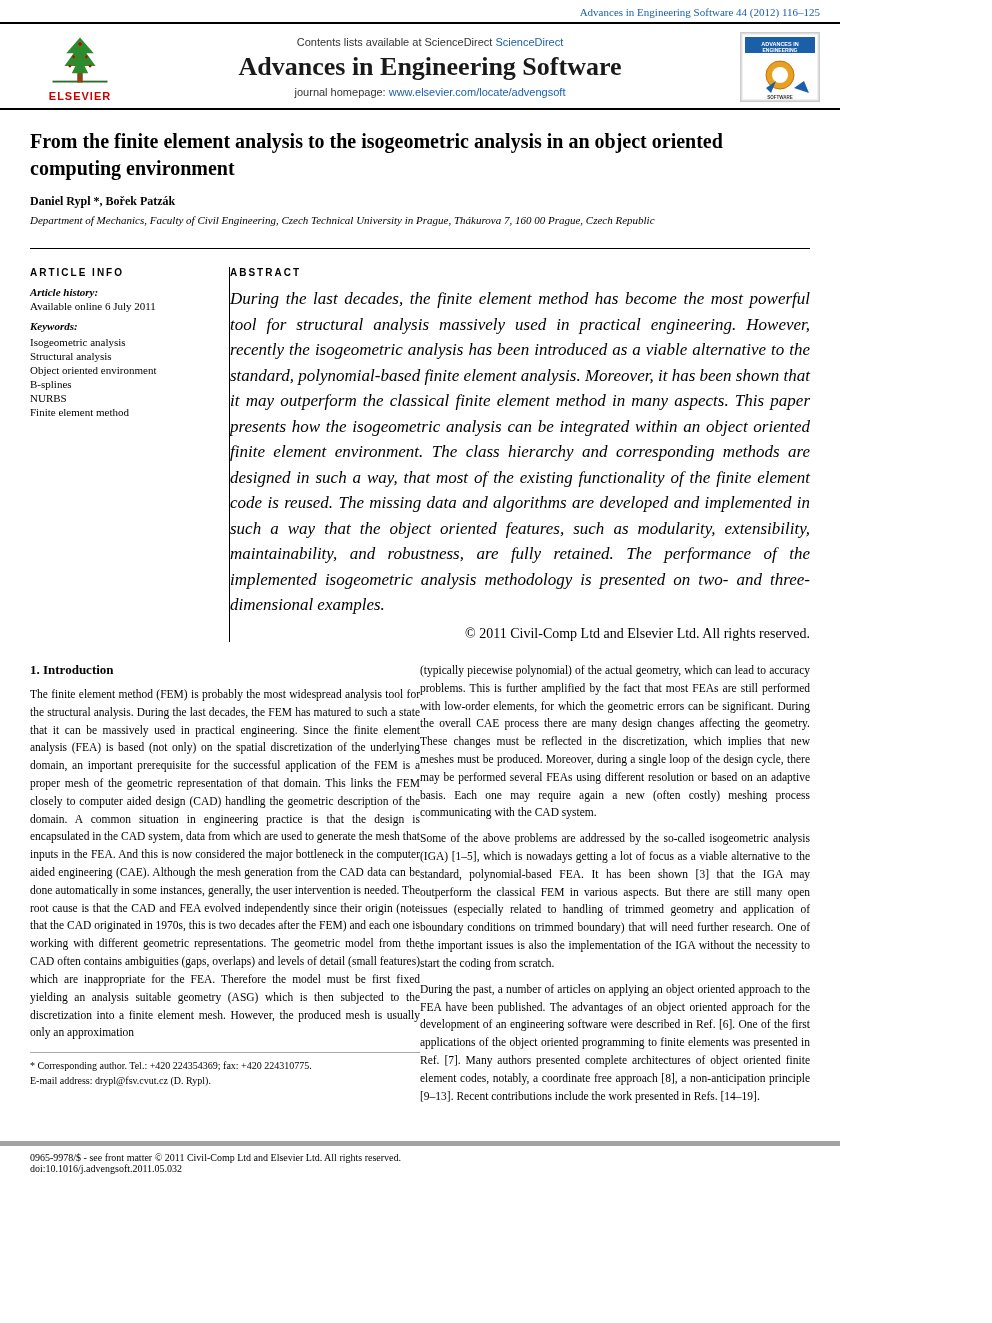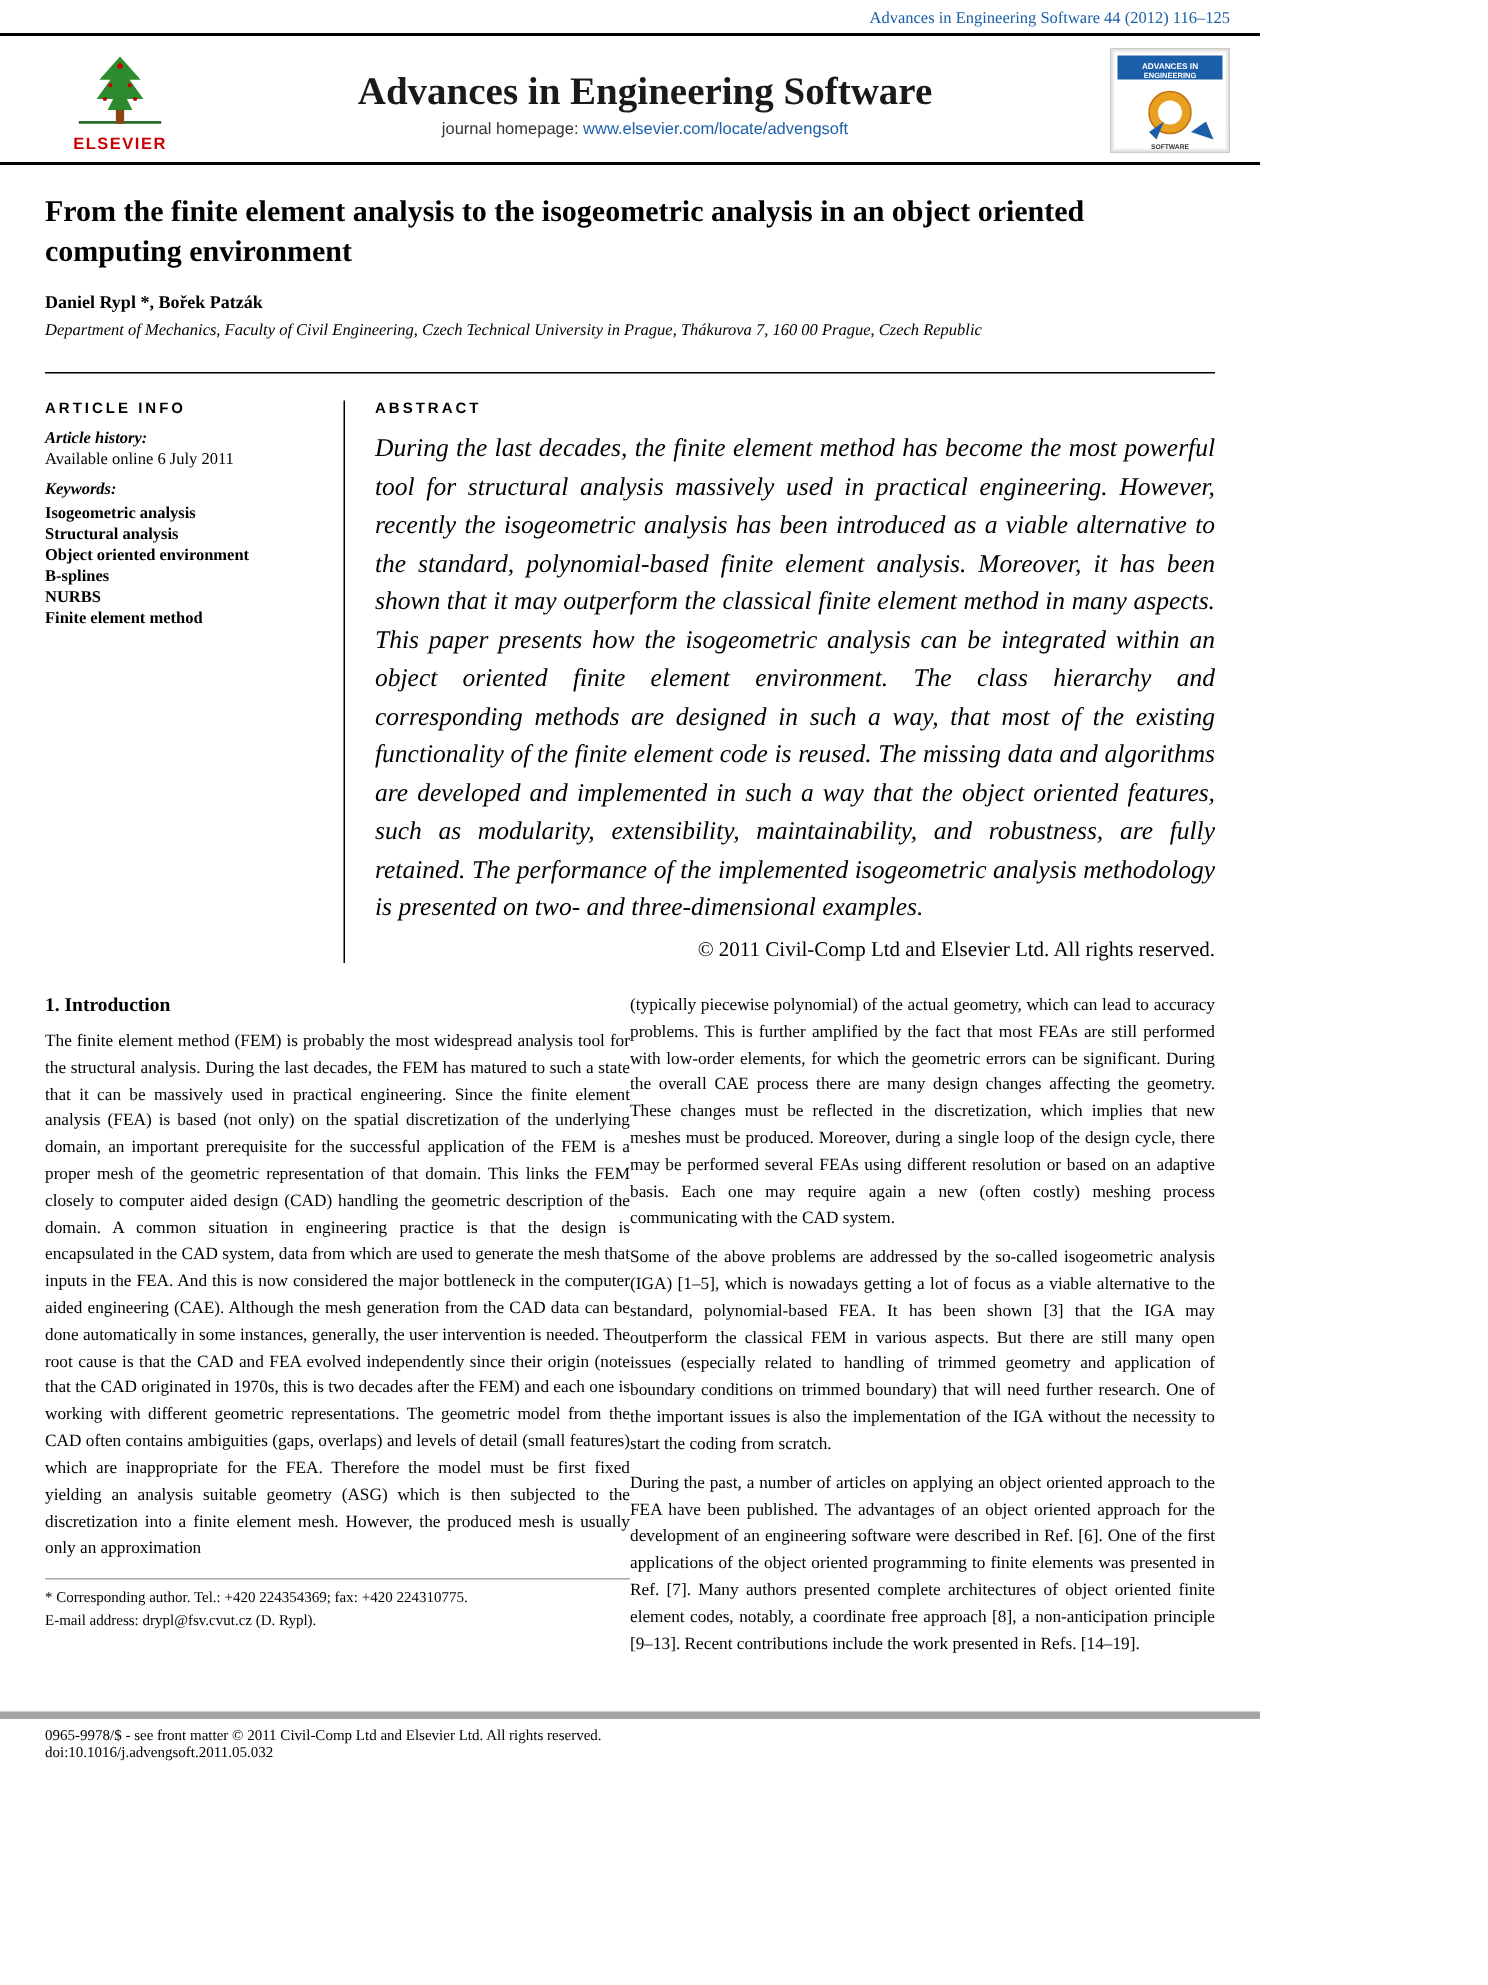--- a/index.html
+++ b/index.html
@@ -157,21 +157,20 @@
     .article-divider {
       border: none;
       border-top: 1px solid #000;
       margin: 10px 30px;
     }
 
     
     .two-col-section {
       display: flex;
       padding: 8px 30px 10px 30px;
-      gap: 20px;
     }
 
     .article-info-col {
       width: 200px;
       flex-shrink: 0;
       border-right: 1px solid #000;
       padding-right: 15px;
     }
 
     .article-info-header {
@@ -203,21 +202,20 @@
       font-style: italic;
       font-weight: bold;
       color: #000;
       margin-bottom: 4px;
     }
 
     .keyword-item {
       font-size: 11px;
       color: #000;
       margin-bottom: 2px;
-      font-weight: bold;
     }
 
     .abstract-col {
       flex: 1;
     }
 
     .abstract-header {
       font-size: 10px;
       letter-spacing: 2px;
       font-family: Arial, sans-serif;
@@ -325,20 +323,24 @@
           <circle cx="28" cy="26" r="1.5" fill="#cc0000"></circle>
           <circle cx="42" cy="26" r="1.5" fill="#cc0000"></circle>
           <circle cx="24" cy="36" r="1.5" fill="#cc0000"></circle>
           <circle cx="46" cy="36" r="1.5" fill="#cc0000"></circle>
         </svg>
         <div class="elsevier-text">ELSEVIER</div>
       </div>
     </div>
 
     <div class="header-center">
+      <div class="sciencedirect-line">
+        <span>Contents lists available at ScienceDirect</span>
+        <a class="sciencedirect-link">ScienceDirect</a>
+      </div>
       <div class="journal-title-main">Advances in Engineering Software</div>
       <div class="journal-homepage-line">
         <span>journal homepage: </span>
         <a class="journal-homepage-link">www.elsevier.com/locate/advengsoft</a>
       </div>
     </div>
 
     <div class="header-right">
 
       <div class="engineering-software-logo">

